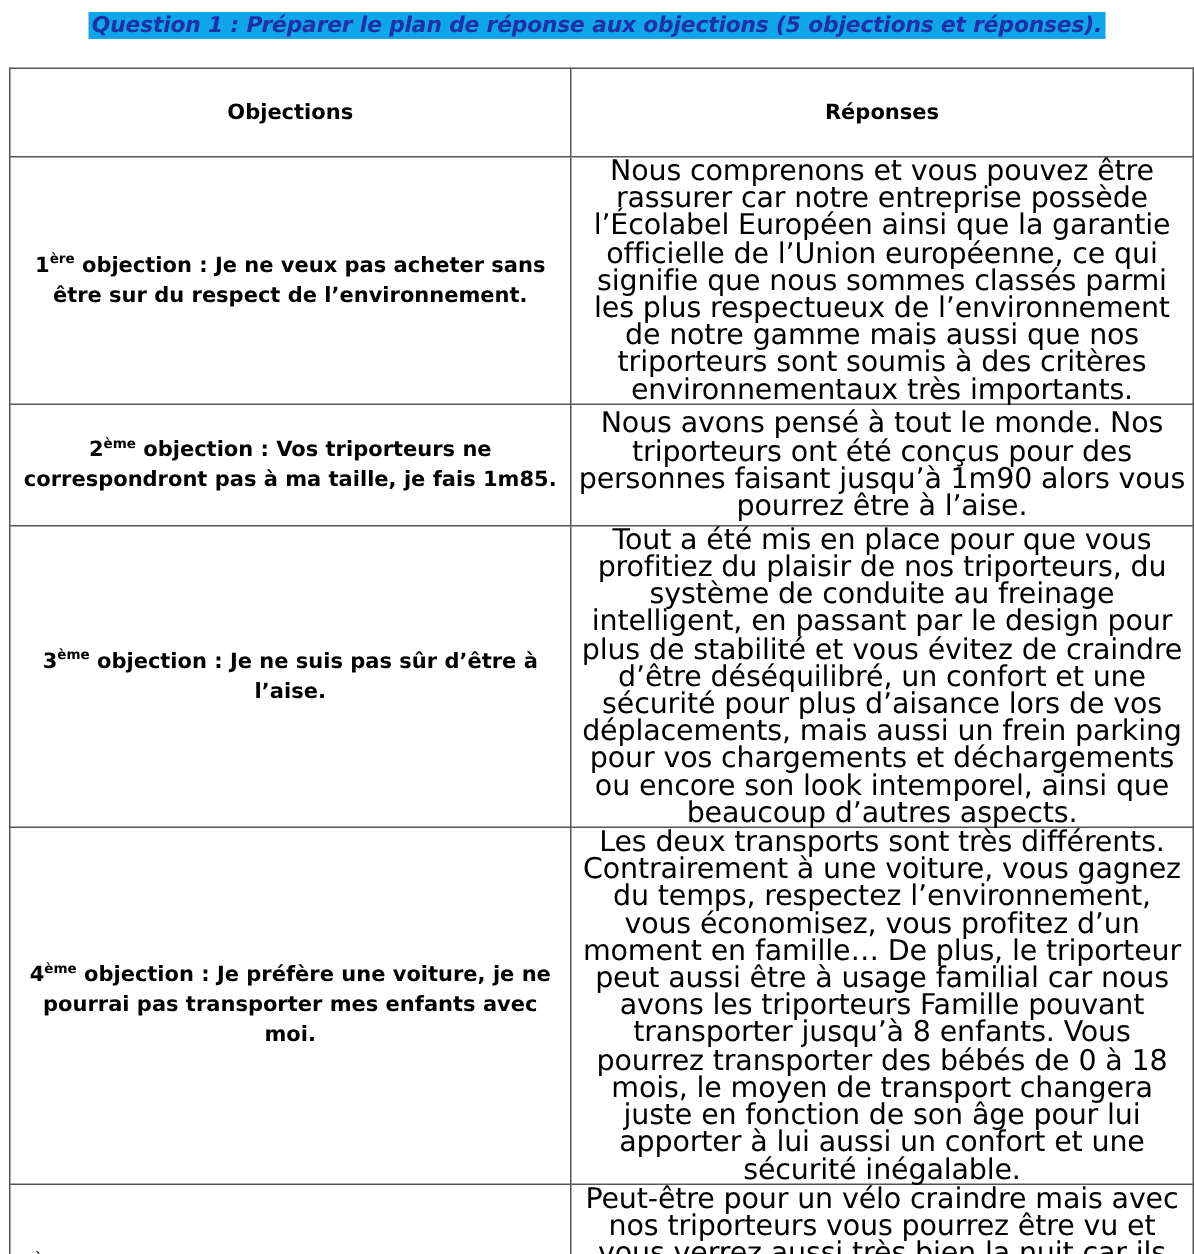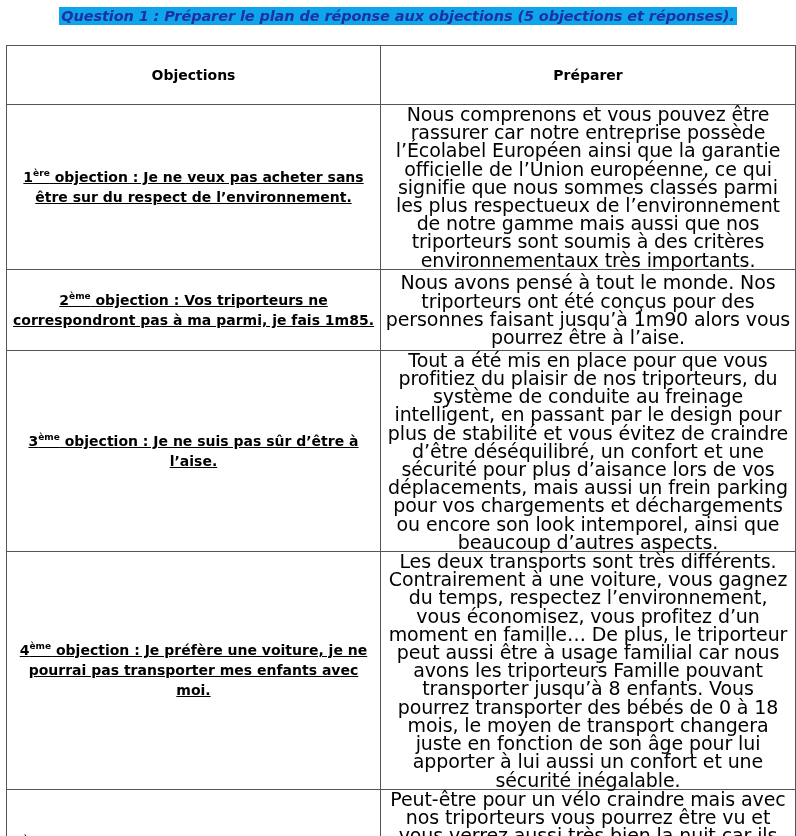--- a/index.html
+++ b/index.html
@@ -28,21 +28,21 @@
     col.c2 { width: 415px; }
     th, td {
       border: 1px solid #555555;
       text-align: center;
       vertical-align: middle;
       padding: 0 4px;
       font-size: 19px;
       line-height: 18.2px;
     }
     th { font-weight: bold; height: 58px; font-size: 14px; }
-    td.obj { font-weight: bold; font-size: 14px; line-height: 20px; text-decoration: underline; }
+    td.obj { font-weight: bold; font-size: 14px; line-height: 20px; }
     td.resp { font-weight: normal; letter-spacing: -0.1px; }
     sup { font-size: 9px; line-height: 0; vertical-align: super; }
     tr.r1 td { height: 137px; }
     tr.r2 td { height: 80px; }
     tr.r3 td { height: 181px; text-align: center; }
     tr.r4 td { height: 198px; text-align: center; }
     tr.r5 td { height: 124px; }
   </style>
 </head>
 <body>
@@ -52,30 +52,30 @@
 </div>
 
 <table>
   <colgroup>
       <col class="c1">
       <col class="c2">
     </colgroup>
   <thead>
     <tr>
       <th>Objections</th>
-      <th>Préparer</th>
+      <th>Réponses</th>
     </tr>
   </thead>
   <tbody>
     <tr class="r1">
       <td class="obj"><span>1</span><sup>ère</sup><span> objection : Je ne veux pas acheter sans être sur du respect de l’environnement.</span></td>
       <td class="resp">Nous comprenons et vous pouvez être rassurer car notre entreprise possède l’Écolabel Européen ainsi que la garantie officielle de l’Union européenne, ce qui signifie que nous sommes classés parmi les plus respectueux de l’environnement de notre gamme mais aussi que nos triporteurs sont soumis à des critères environnementaux très importants.</td>
     </tr>
     <tr class="r2">
-      <td class="obj"><span>2</span><sup>ème</sup><span> objection : Vos triporteurs ne correspondront pas à ma parmi, je fais 1m85.</span></td>
+      <td class="obj"><span>2</span><sup>ème</sup><span> objection : Vos triporteurs ne correspondront pas à ma taille, je fais 1m85.</span></td>
       <td class="resp">Nous avons pensé à tout le monde. Nos triporteurs ont été conçus pour des personnes faisant jusqu’à 1m90 alors vous pourrez être à l’aise.</td>
     </tr>
     <tr class="r3">
       <td class="obj"><span>3</span><sup>ème</sup><span> objection : Je ne suis pas sûr d’être à l’aise.</span></td>
       <td class="resp">Tout a été mis en place pour que vous profitiez du plaisir de nos triporteurs, du système de conduite au freinage intelligent, en passant par le design pour plus de stabilité et vous évitez de craindre d’être déséquilibré, un confort et une sécurité pour plus d’aisance lors de vos déplacements, mais aussi un frein parking pour vos chargements et déchargements ou encore son look intemporel, ainsi que beaucoup d’autres aspects.</td>
     </tr>
     <tr class="r4">
       <td class="obj"><span>4</span><sup>ème</sup><span> objection : Je préfère une voiture, je ne pourrai pas transporter mes enfants avec moi.</span></td>
       <td class="resp">Les deux transports sont très différents. Contrairement à une voiture, vous gagnez du temps, respectez l’environnement, vous économisez, vous profitez d’un moment en famille…  De plus, le triporteur peut aussi être à usage familial car nous avons les triporteurs Famille pouvant transporter jusqu’à 8 enfants. Vous pourrez transporter des bébés de 0 à 18 mois, le moyen de transport changera juste en fonction de son âge pour lui apporter à lui aussi un confort et une sécurité inégalable.</td>
     </tr>

